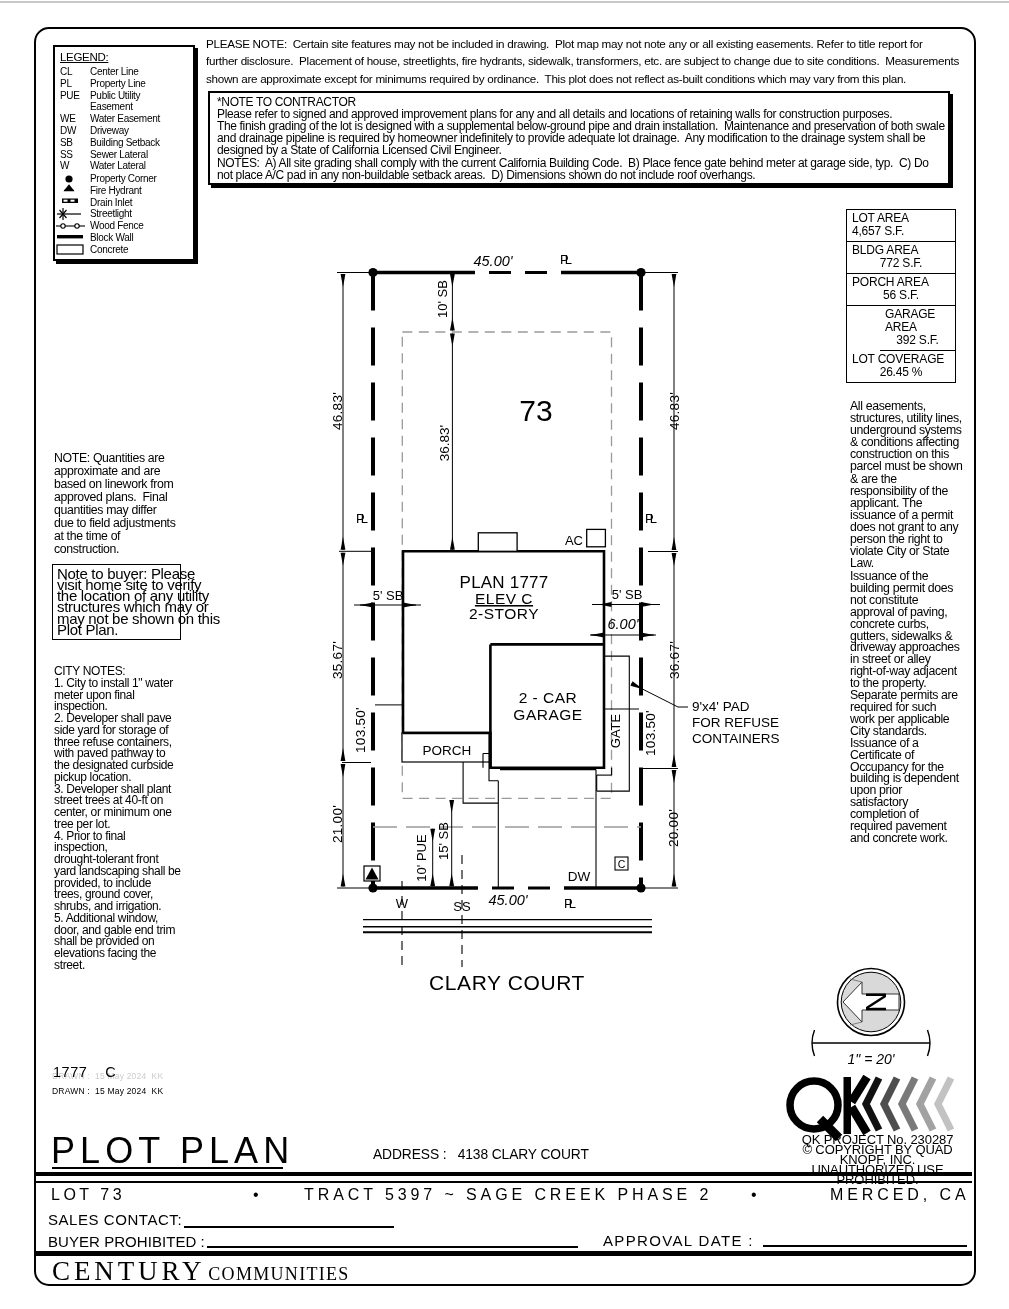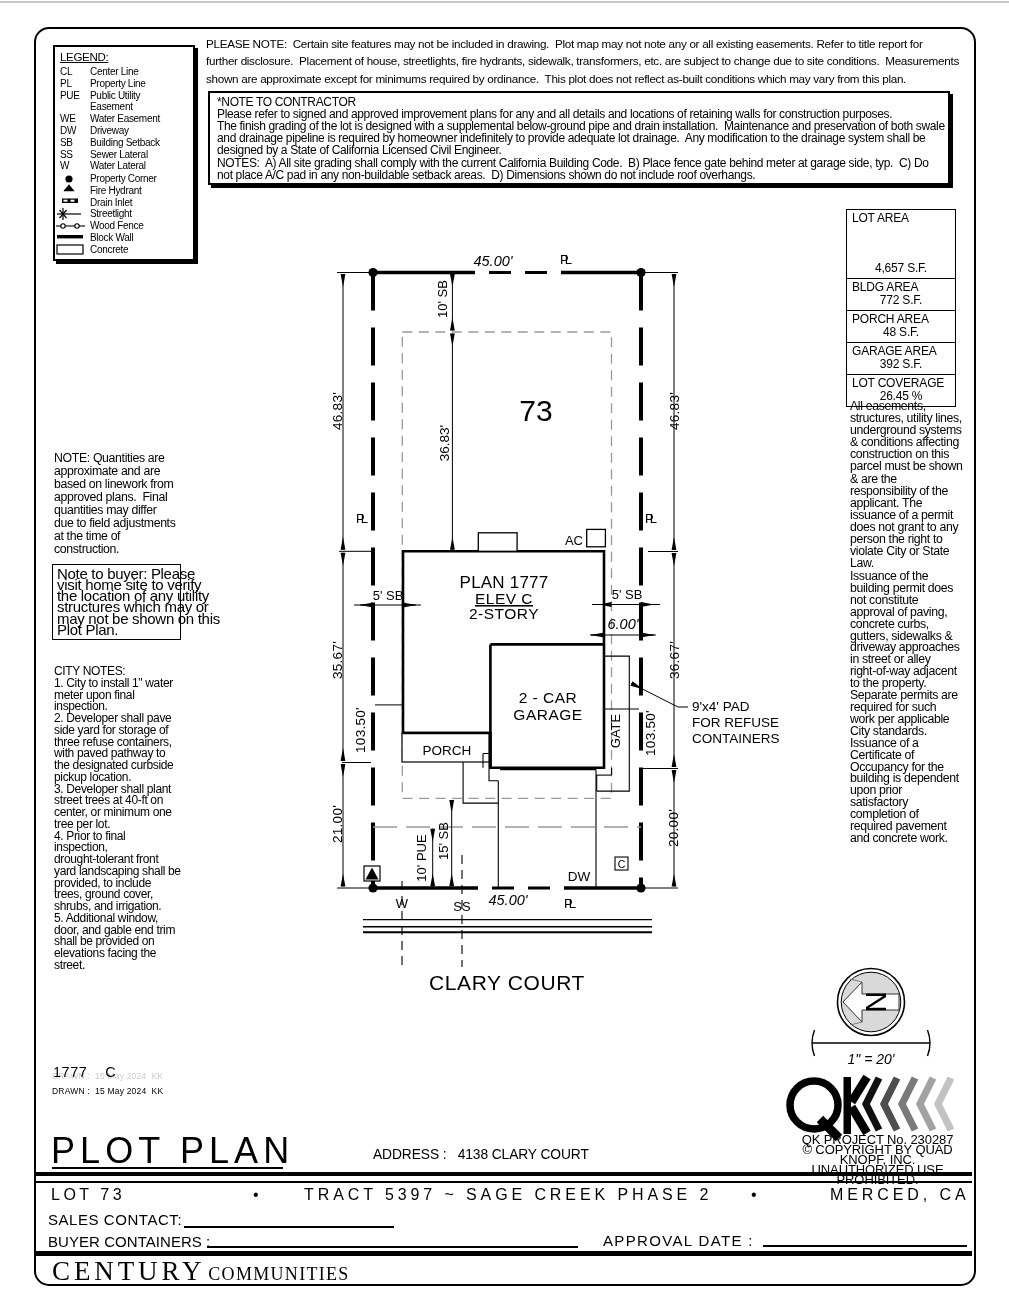--- a/index.html
+++ b/index.html
@@ -55,24 +55,24 @@
 
 <div class="abs" style="left:54px;top:452px;font-size:12.3px;line-height:13px;letter-spacing:-0.35px;white-space:nowrap;">NOTE: Quantities are<br>approximate and are<br>based on linework from<br>approved plans.&nbsp; Final<br>quantities may differ<br>due to field adjustments<br>at the time of<br>construction.</div>
 
 <div class="abs" style="left:52px;top:564px;width:127px;height:74px;border:1.6px solid #000;font-size:15px;line-height:11.15px;letter-spacing:-0.3px;white-space:nowrap;">
 <div style="padding:3px 4px;">Note to buyer: Please<br>visit home site to verify<br>the location of any utility<br>structures which may or<br>may not be shown on this<br>Plot Plan.</div>
 </div>
 
 <div class="abs" style="left:54px;top:666px;font-size:12px;line-height:11.75px;letter-spacing:-0.35px;white-space:nowrap;">CITY NOTES:<br>1. City to install 1" water<br>meter upon final<br>inspection.<br>2. Developer shall pave<br>side yard for storage of<br>three refuse containers,<br>with paved pathway to<br>the designated curbside<br>pickup location.<br>3. Developer shall plant<br>street trees at 40-ft on<br>center, or minimum one<br>tree per lot.<br>4. Prior to final<br>inspection,<br>drought-tolerant front<br>yard landscaping shall be<br>provided, to include<br>trees, ground cover,<br>shrubs, and irrigation.<br>5. Additional window,<br>door, and gable end trim<br>shall be provided on<br>elevations facing the<br>street.</div>
 
 <div class="abs" style="left:846px;top:209px;width:108px;border:1.8px solid #000;font-size:12px;letter-spacing:-0.2px;line-height:13px;">
- <div style="border-bottom:1.5px solid #000;padding:2px 5px 3px;">LOT AREA<div style="text-align:center;margin-top:37px;">4,657 S.F.</div></div>
+ <div style="border-bottom:1.5px solid #000;padding:2px 5px 3px;">LOT AREA<div style="">4,657 S.F.</div></div>
  <div style="border-bottom:1.5px solid #000;padding:2px 5px 3px;">BLDG AREA<div style="text-align:center;">772 S.F.</div></div>
- <div style="border-bottom:1.5px solid #000;padding:2px 5px 3px;">PORCH AREA<div style="text-align:center;">48 S.F.</div></div>
- <div style="border-bottom:1.5px solid #000;padding:2px 5px 3px;">GARAGE AREA<div style="text-align:center;">392 S.F.</div></div>
+ <div style="border-bottom:1.5px solid #000;padding:2px 5px 3px;">PORCH AREA<div style="text-align:center;">56 S.F.</div></div>
+ <div style="border-bottom:1.5px solid #000;padding:2px 5px 3px;margin-left:33px;">GARAGE AREA<div style="text-align:center;">392 S.F.</div></div>
  <div style="padding:2px 5px 3px;">LOT COVERAGE<div style="text-align:center;">26.45 %</div></div>
 </div>
 
 <div class="abs" style="left:850px;top:400px;font-size:12.3px;line-height:12.1px;letter-spacing:-0.35px;white-space:nowrap;">All easements,<br>structures, utility lines,<br>underground systems<br>&amp; conditions affecting<br>construction on this<br>parcel must be shown<br>&amp; are the<br>responsibility of the<br>applicant. The<br>issuance of a permit<br>does not grant to any<br>person the right to<br>violate City or State<br>Law.</div>
 
 <div class="abs" style="left:850px;top:571px;font-size:12.3px;line-height:11.9px;letter-spacing:-0.35px;white-space:nowrap;">Issuance of the<br>building permit does<br>not constitute<br>approval of paving,<br>concrete curbs,<br>gutters, sidewalks &amp;<br>driveway approaches<br>in street or alley<br>right-of-way adjacent<br>to the property.<br>Separate permits are<br>required for such<br>work per applicable<br>City standards.<br>Issuance of a<br>Certificate of<br>Occupancy for the<br>building is dependent<br>upon prior<br>satisfactory<br>completion of<br>required pavement<br>and concrete work.</div>
 
 <svg class="abs" style="left:0;top:0;" width="1009" height="1309" viewBox="0 0 1009 1309" font-family="Liberation Sans,sans-serif">
 <defs>
 <marker id="ar" markerWidth="14" markerHeight="8" refX="13" refY="4" orient="auto-start-reverse" markerUnits="userSpaceOnUse">
@@ -309,21 +309,21 @@
 <div class="abs" style="left:36px;top:1171.7px;width:936px;height:4.8px;background:#000;"></div>
 
 <div class="abs" style="left:36px;top:1181.2px;width:936px;height:1.5px;background:#000;"></div>
 
 <div class="abs" style="left:51px;top:1186px;width:915px;font-size:16px;letter-spacing:3.5px;white-space:nowrap;">LOT 73<span style="position:absolute;left:202px;letter-spacing:0;">•</span><span style="position:absolute;left:253px;letter-spacing:3.9px;">TRACT 5397 ~ SAGE CREEK PHASE 2</span><span style="position:absolute;left:700px;letter-spacing:0;">•</span><span style="position:absolute;left:779px;letter-spacing:3.9px;">MERCED, CA</span></div>
 
 <div class="abs" style="left:48px;top:1210.5px;font-size:15px;letter-spacing:0.55px;">SALES CONTACT:</div>
 
 <div class="abs" style="left:184px;top:1226px;width:210px;height:2px;background:#000;"></div>
 
-<div class="abs" style="left:48px;top:1232.5px;font-size:15px;letter-spacing:0.05px;">BUYER CONTAINERS :</div>
+<div class="abs" style="left:48px;top:1232.5px;font-size:15px;letter-spacing:0.05px;">BUYER PROHIBITED :</div>
 
 <div class="abs" style="left:207px;top:1246px;width:371px;height:2.2px;background:#000;"></div>
 
 <div class="abs" style="left:603px;top:1231.5px;font-size:15px;letter-spacing:1.35px;">APPROVAL DATE :</div>
 
 <div class="abs" style="left:763px;top:1245px;width:204px;height:2.2px;background:#000;"></div>
 
 <div class="abs" style="left:36px;top:1251.3px;width:936px;height:5px;background:#000;"></div>
 
 <div class="abs" style="left:52px;top:1256px;font-family:'Liberation Serif',serif;font-size:27px;letter-spacing:3.9px;">CENTURY<span style="font-size:18px;letter-spacing:1.3px;margin-left:3px;">COMMUNITIES</span></div>

